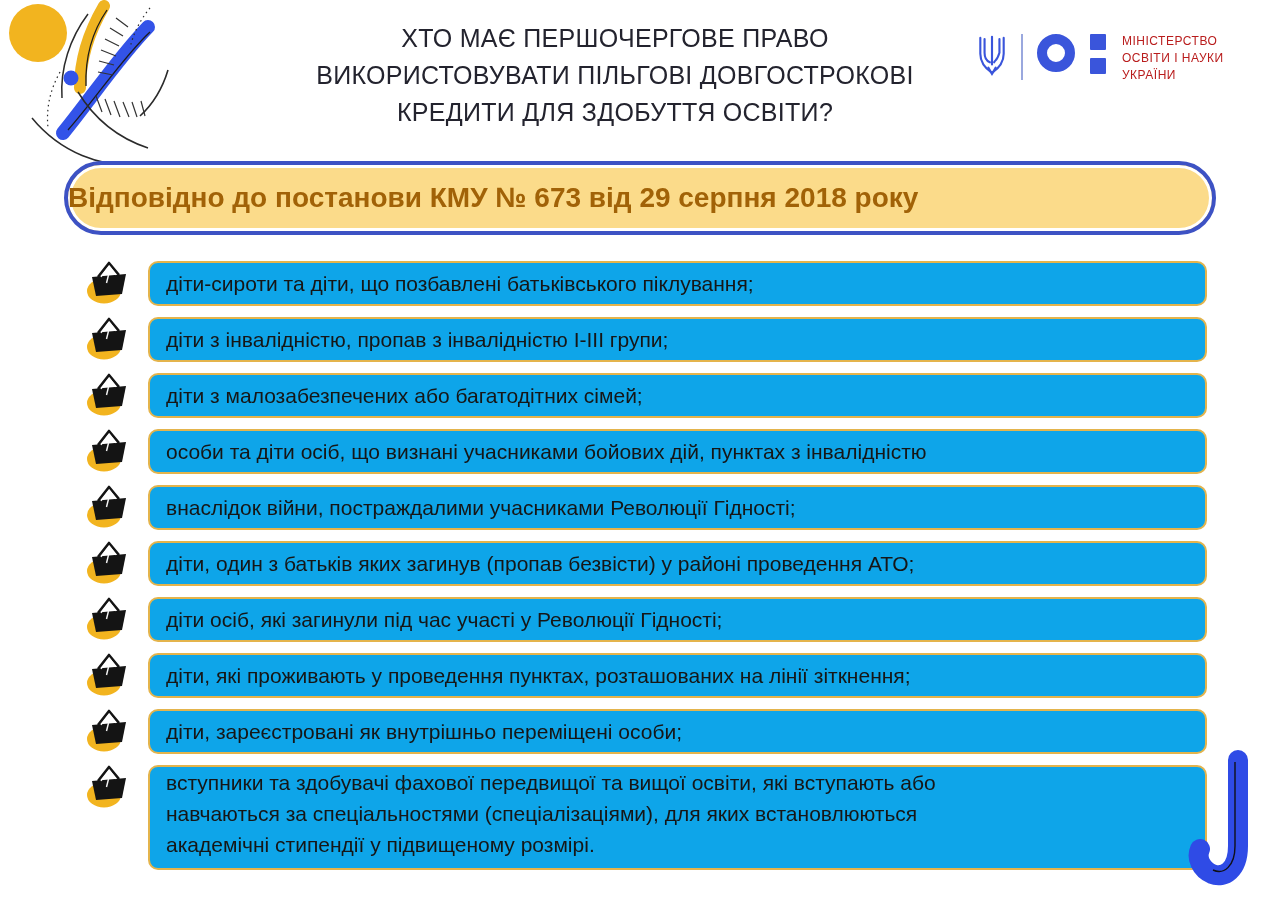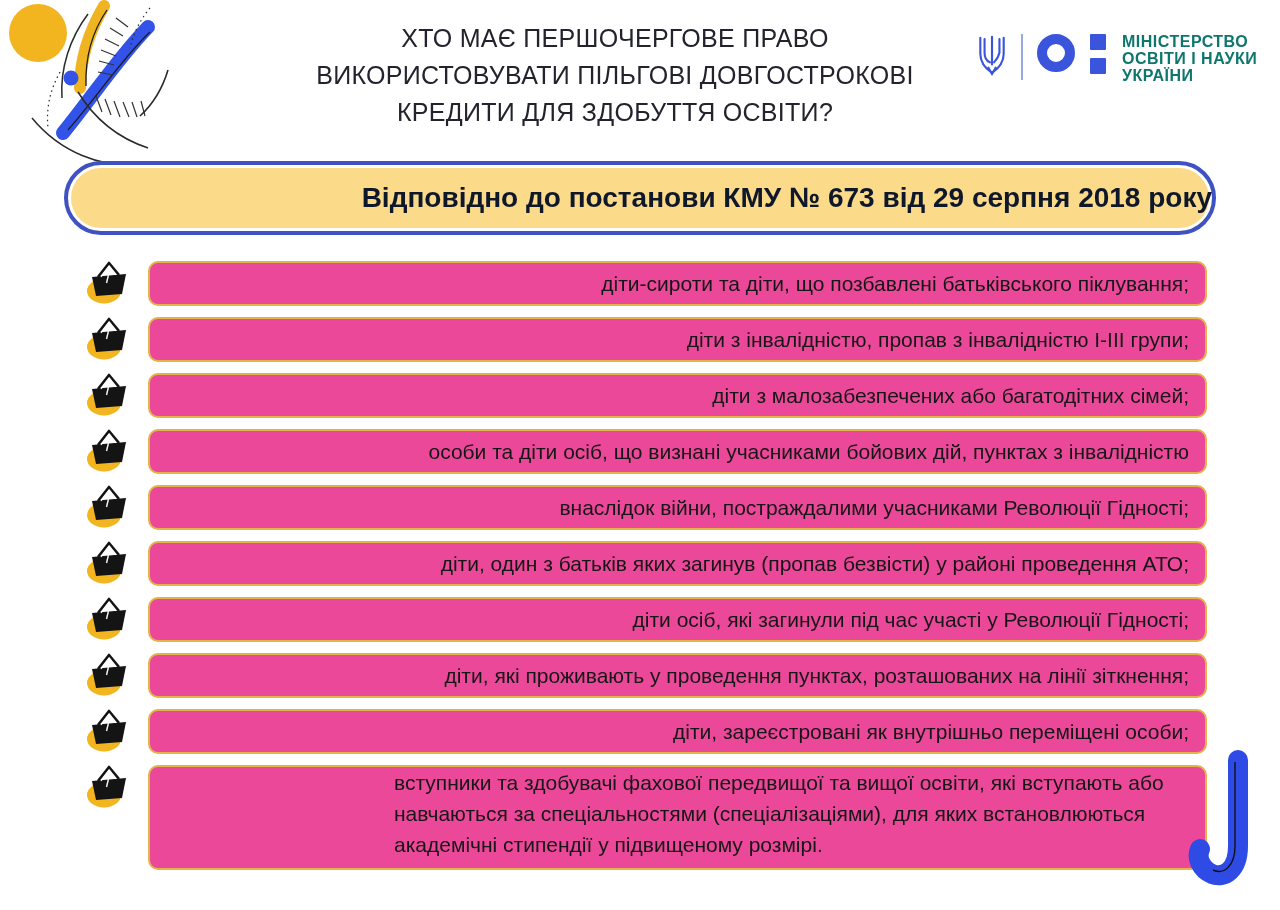--- a/index.html
+++ b/index.html
@@ -16,38 +16,38 @@
   }
   
   .logo{position:absolute;left:975px;top:32px;display:flex;align-items:flex-start;}
   .logo-trident{width:34px;height:50px;flex:0 0 34px;}
   .logo-divider{width:2px;height:46px;background:#9aa8de;margin:2px 14px 0 12px;}
   .logo-mark{display:flex;align-items:flex-start;margin-top:2px;}
   .logo-ring{width:38px;height:38px;border:10px solid #3a55db;border-radius:50%;box-sizing:border-box;}
   .logo-sqcol{display:flex;flex-direction:column;margin-left:15px;}
   .logo-sq{width:16px;height:16px;background:#3a55db;border-radius:1px;}
   .logo-sq + .logo-sq{margin-top:8px;}
-  .logo-text{margin-left:16px;margin-top:1px;font-size:16px;font-weight:bold;
-    line-height:17px;letter-spacing:.5px;color:#0f766e;}
+  .logo-text{margin-left:16px;margin-top:1px;font-size:12px;font-weight:normal;
+    line-height:17px;letter-spacing:.5px;color:#b91c1c;}
   
   .banner{
     position:absolute;left:64px;top:161px;width:1152px;height:74px;box-sizing:border-box;
     background:#fbdb8a;border:4px solid #3d52c4;border-radius:40px;
     box-shadow:inset 0 0 0 3px #ffffff;
-    display:flex;align-items:center;justify-content:flex-end;
-    font-size:28px;font-weight:bold;color:#0f172a;
+    display:flex;align-items:center;justify-content:flex-start;
+    font-size:28px;font-weight:bold;color:#a16207;
   }
   
   .list{position:absolute;left:85px;top:261px;width:1122px;}
   .row{display:flex;align-items:flex-start;margin-bottom:10px;}
   .clip{width:46px;height:46px;flex:0 0 46px;margin-right:17px;}
   .row-box{
-    flex:1;box-sizing:border-box;background:#ec4899;border:2px solid #e4b44c;border-radius:10px;
+    flex:1;box-sizing:border-box;background:#0ea5e9;border:2px solid #e4b44c;border-radius:10px;
     padding:5px 16px;min-height:45px;display:flex;align-items:center;
-    font-size:21px;line-height:31px;color:#161616;justify-content:flex-end;
+    font-size:21px;line-height:31px;color:#161616;
   }
   .row:last-child .row-box{padding-top:0;padding-bottom:8px;}
   .row:last-child .row-box span{max-width:795px;display:inline-block;}
   
   .j-decor{position:absolute;left:1186px;top:748px;width:70px;height:150px;}
   .hidden-defs{position:absolute;width:0;height:0;overflow:hidden;}
 </style>
 </head>
 <body>
 

